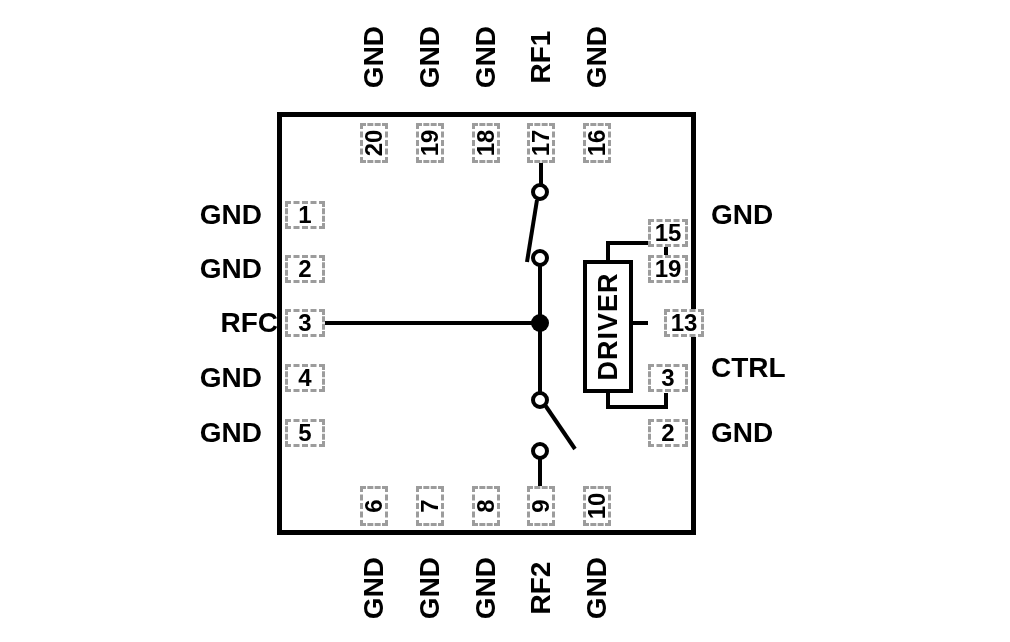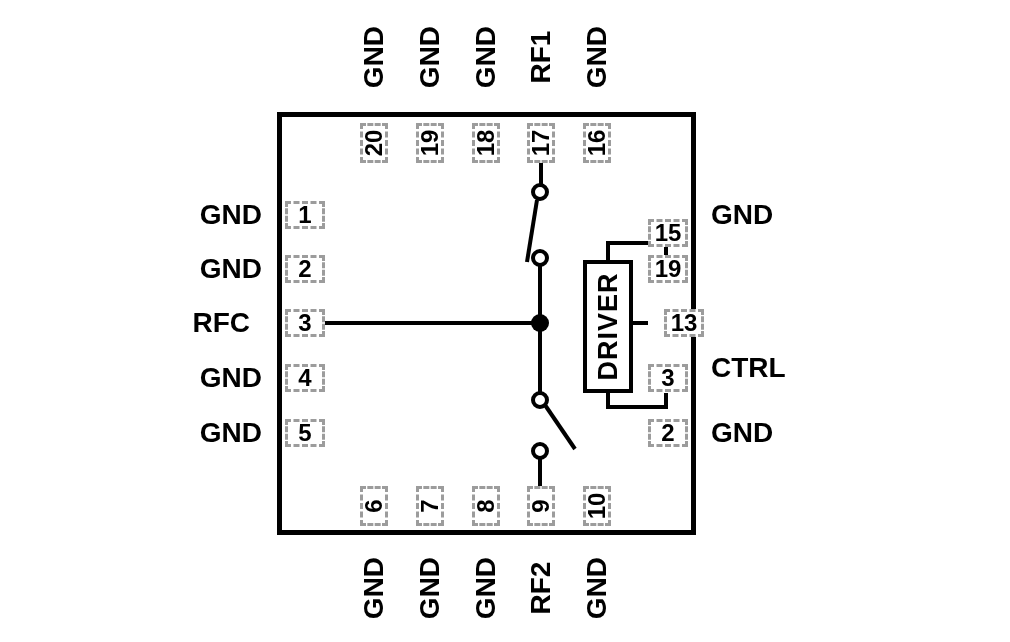--- a/index.html
+++ b/index.html
@@ -163,21 +163,21 @@
     </div>
   <div class="pin-box vert" style="left:527px; top:486px;">
       <span>9</span>
     </div>
   <div class="pin-box vert" style="left:583px; top:486px;">
       <span>10</span>
     </div>
 
   <div class="side-label left" style="left:80px; top:199px;">GND</div>
   <div class="side-label left" style="left:80px; top:253px;">GND</div>
-  <div class="side-label left" style="left:68px; top:307px;">RFC</div>
+  <div class="side-label left" style="left:96px; top:307px;">RFC</div>
   <div class="side-label left" style="left:80px; top:362px;">GND</div>
   <div class="side-label left" style="left:80px; top:417px;">GND</div>
 
   <div class="side-label right" style="left:711px; top:199px;">GND</div>
   <div class="side-label right" style="left:711px; top:352px;">CTRL</div>
   <div class="side-label right" style="left:711px; top:417px;">GND</div>
 
   <div class="side-label rotated" style="left:328px; top:41px;">GND</div>
   <div class="side-label rotated" style="left:384px; top:41px;">GND</div>
   <div class="side-label rotated" style="left:440px; top:41px;">GND</div>

